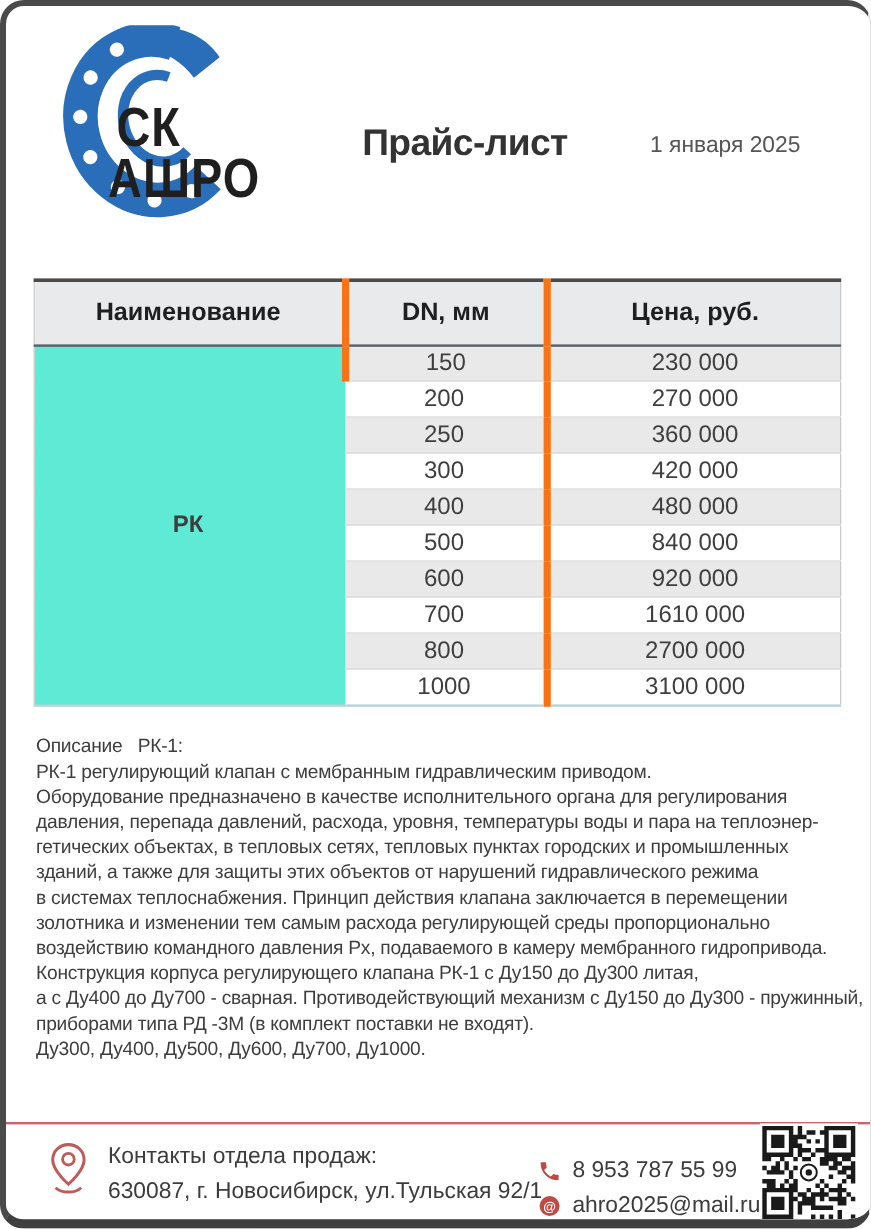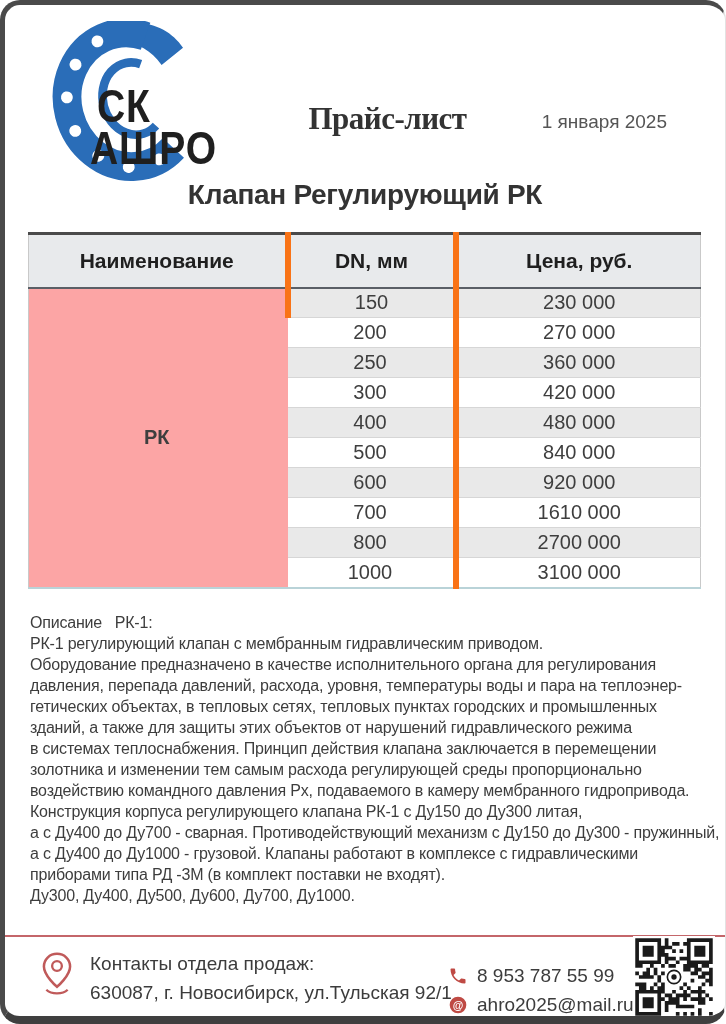--- a/index.html
+++ b/index.html
@@ -17,40 +17,40 @@
   
   .logo { position:absolute; left:25px; top:16px; width:180px; height:165px; }
   .logo svg { position:absolute; left:0; top:0; }
   .logo-line1 { position:absolute; left:67px; top:58px; font-size:46px; font-weight:900;
                 color:#1f1f1f; letter-spacing:1px; transform:scaleX(.85); transform-origin:left; }
   .logo-line2 { position:absolute; left:60px; top:100px; font-size:46px; font-weight:900;
                 color:#1f1f1f; letter-spacing:1px; transform:scaleX(.85); transform-origin:left; }
 
   .doc-title { position:absolute; top:96px; left:0; right:0; text-align:center;
                padding-left:45px; font-size:31px; font-weight:bold; color:#333333;
-               letter-spacing:-0.5px;font-family:Liberation Serif, serif; }
+               letter-spacing:-0.5px; }
   .doc-date  { position:absolute; top:106px; right:58px; font-size:19px; color:#555555; }
 
   .product-heading { position:absolute; top:174px; left:0; right:0; text-align:center;
                      font-size:28px; font-weight:bold; color:#333333; letter-spacing:-0.3px; }
 
   
   table.price {
     position:absolute; left:23px; top:227px; width:672px;
     border-collapse:collapse; table-layout:fixed;
     border-top:3px solid #4a4a4a; border-left:1px solid #c9c9c9;
     border-right:1px solid #c9c9c9; border-bottom:2px solid #b9d3d8;
   }
   table.price th, table.price td { border-left:6px solid #f97316; }
   table.price th:first-child, table.price td:first-child { border-left:none; }
   col.c-name { width:259px; } col.c-dn { width:168px; } col.c-price { width:245px; }
 
   tr.head th { height:54px; background:#e8eaec; font-size:21px; font-weight:bold;
                color:#1f1f1f; text-align:center; border-bottom:2px solid #5a5f66; }
-  td.product-cell { background:#fca5a5; text-align:center; vertical-align:middle;
+  td.product-cell { background:#5eead4; text-align:center; vertical-align:middle;
                     font-size:46px; font-weight:bold; color:#2e2e2e; }
   tr.r { height:30px; }
   tr.r td { font-size:20px; color:#3e3e3e; text-align:center;
             border-bottom:1px solid #d6d6d6; }
   tr.r:nth-child(odd)  td.striped { background:#ffffff; }
   tr.r:nth-child(even) td.striped { background:#e9e9e9; }
   tr.r:last-child td { border-bottom:none; }
 
   
   .description { position:absolute; left:25px; top:607px; width:688px; }
@@ -88,21 +88,20 @@
         <path d="M118 52 A 32 38 0 1 0 118 118" fill="none" stroke="#2a6db8" stroke-width="9"></path>
       </g>
     </svg>
     <div class="logo-line1">СК</div>
     <div class="logo-line2">АШРО</div>
   </div>
 
   <h1 class="doc-title">Прайс-лист</h1>
   <div class="doc-date">1 января 2025</div>
 
-  <h2 class="product-heading">Клапан Регулирующий РК</h2>
 
   <table class="price">
     <colgroup>
         <col class="c-name">
         <col class="c-dn">
         <col class="c-price">
       </colgroup>
     <tbody>
       <tr class="head">
         <th>Наименование</th>
@@ -158,21 +157,20 @@
     <div class="desc-line">РК-1 регулирующий клапан с мембранным гидравлическим приводом.</div>
     <div class="desc-line">Оборудование предназначено в качестве исполнительного органа для регулирования</div>
     <div class="desc-line">давления, перепада давлений, расхода, уровня, температуры воды и пара на теплоэнер-</div>
     <div class="desc-line">гетических объектах, в тепловых сетях, тепловых пунктах городских и промышленных</div>
     <div class="desc-line">зданий, а также для защиты этих объектов от нарушений гидравлического режима</div>
     <div class="desc-line">в системах теплоснабжения. Принцип действия клапана заключается в перемещении</div>
     <div class="desc-line">золотника и изменении тем самым расхода регулирующей среды пропорционально</div>
     <div class="desc-line">воздействию командного давления Рх, подаваемого в камеру мембранного гидропривода.</div>
     <div class="desc-line">Конструкция корпуса регулирующего клапана РК-1 с Ду150 до Ду300 литая,</div>
     <div class="desc-line">а с Ду400 до Ду700 - сварная. Противодействующий механизм с Ду150 до Ду300 - пружинный,</div>
-    <div class="desc-line">а с Ду400 до Ду1000 - грузовой. Клапаны работают в комплексе с гидравлическими</div>
     <div class="desc-line">приборами типа РД -3М (в комплект поставки не входят).</div>
     <div class="desc-line">Ду300, Ду400, Ду500, Ду600, Ду700, Ду1000.</div>
   </div>
 
   <div class="footer-line"></div>
 
   <div class="footer-left">
     <svg width="38" height="64" viewBox="0 0 38 66">
       <path d="M19 5 C11.3 5 5.5 10.8 5.5 18 C5.5 27.5 19 39 19 39 C19 39 32.5 27.5 32.5 18 C32.5 10.8 26.7 5 19 5 Z" fill="none" stroke="#c05a5a" stroke-width="2.6"></path>
       <circle cx="19" cy="17.5" r="5" fill="none" stroke="#c05a5a" stroke-width="2.4"></circle>

